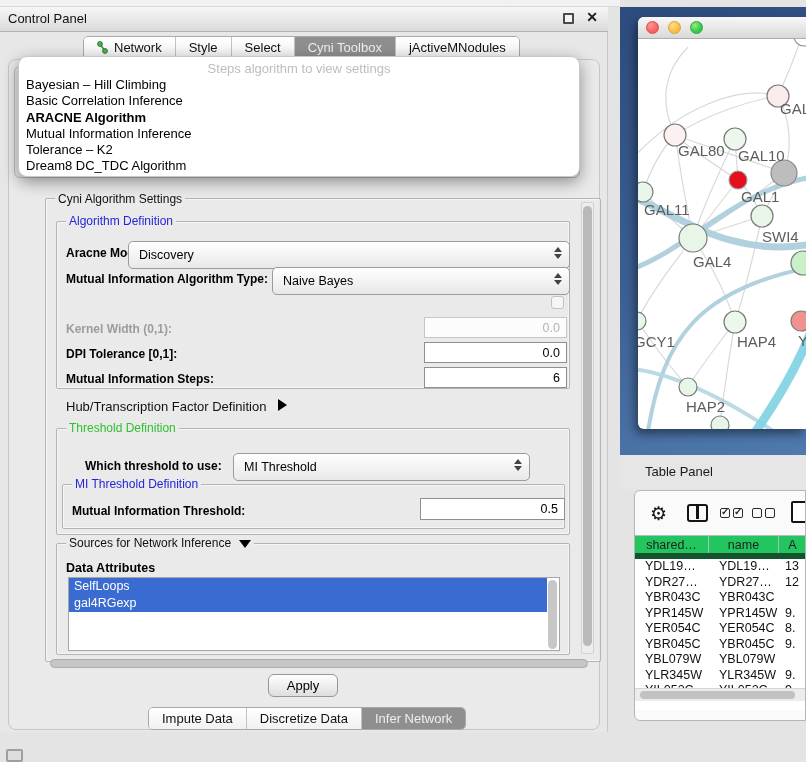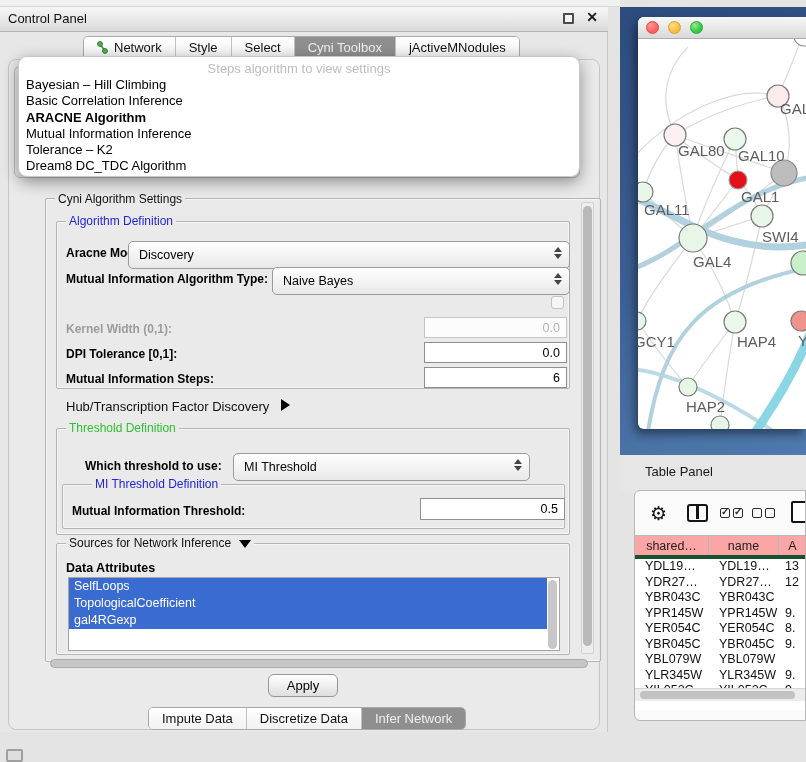--- a/index.html
+++ b/index.html
@@ -99,21 +99,21 @@
   .tp-card { position:absolute; left:634px; top:490px; width:172px; height:231px; background:#fafafa; border:1px solid #b6b6b6; border-radius:6px 0 0 6px; overflow:hidden; }
   .tp-toolbar { position:relative; height:44px; }
   .gear-icon { position:absolute; left:15px; top:13px; font-size:19px; color:#141414; line-height:19px; }
   .split-icon { position:absolute; left:52px; top:13px; width:21px; height:18px; border:2.5px solid #141414; border-radius:3px; }
   .split-icon::after { content:""; position:absolute; left:7px; top:0; width:2.5px; height:13px; background:#141414; }
   .pair { position:absolute; top:17px; display:flex; gap:3px; }
   .box { width:10px; height:10px; border:1.5px solid #2a2a2a; border-radius:2px; position:relative; }
   .box.checked::after { content:"✓"; position:absolute; left:0px; top:-3px; font-size:10px; font-weight:bold; color:#2a2a2a; }
   .file-icon { position:absolute; left:156px; top:10px; width:16px; height:22px; border:2.5px solid #141414; border-radius:2px; background:#fff; }
   .tp-table { position:absolute; left:0; top:44px; width:172px; }
-  .tp-headrow { display:flex; height:24px; background:#fca5a5; border-top:1px solid #aebec8; border-bottom:4px solid #14532d; }
+  .tp-headrow { display:flex; height:24px; background:#22c55e; border-top:1px solid #aebec8; border-bottom:6px solid #14532d; }
   .tp-hcell { font-size:12.5px; color:#222; display:flex; align-items:center; justify-content:center; border-right:1px solid #a9bbc6; height:100%; }
   .tp-rows { position:relative; background:#fff; height:151px; overflow:hidden; }
   .tp-row { display:flex; height:15.5px; }
   .tp-cell { font-size:12.5px; color:#111; line-height:15.5px; white-space:nowrap; overflow:hidden; }
   .tp-hscroll { position:absolute; left:0; bottom:9px; width:172px; height:13px; background:#ececec; border-top:1px solid #d5d5d5; }
   .tp-hthumb { position:absolute; left:5px; top:2px; width:155px; height:8px; background:#c2c2c2; border-radius:4px; }
 </style>
 </head>
 <body>
 
@@ -203,51 +203,50 @@
   <div class="lbl disabled" style="left:66px;top:322px;">Kernel Width (0,1):</div>
   <div class="tfield disabled" style="left:424px;top:317px;width:143px;">0.0</div>
 
   <div class="lbl" style="left:66px;top:347px;">DPI Tolerance [0,1]:</div>
   <div class="tfield" style="left:424px;top:342px;width:143px;">0.0</div>
 
   <div class="lbl" style="left:66px;top:372px;">Mutual Information Steps:</div>
   <div class="tfield" style="left:424px;top:367px;width:143px;">6</div>
 
   <div style="position:absolute;left:66px;top:399px;font-size:13px;color:#111;">
-    <span>Hub/Transcription Factor Discovery</span>
+    <span>Hub/Transcription Factor Definition</span>
     <span class="tri-right" style="margin-left:8px;"></span>
   </div>
 
   <div class="group" style="left:56px;top:428px;width:514px;height:107px;"></div>
   <div class="group-title gt-green" style="left:66px;top:421px;">Threshold Definition</div>
 
   <div class="lbl" style="left:85px;top:459px;">Which threshold to use:</div>
   <div class="combo" style="left:233px;top:453px;width:297px;">
     <span>MI Threshold</span>
     <span class="arrows">
         <span class="arr-up"></span>
         <span class="arr-dn"></span>
       </span>
   </div>
 
   <div class="group" style="left:62px;top:484px;width:503px;height:45px;"></div>
-  <div class="group-title gt-blue" style="left:72px;top:477px;margin-left:20px;">MI Threshold Definition</div>
+  <div class="group-title gt-blue" style="left:72px;top:477px;">MI Threshold Definition</div>
   <div class="lbl" style="left:72px;top:504px;">Mutual Information Threshold:</div>
   <div class="tfield" style="left:420px;top:498px;width:145px;height:22px;">0.5</div>
 
   <div class="group" style="left:56px;top:543px;width:514px;height:112px;"></div>
   <div class="group-title" style="left:66px;top:536px;">
     <span>Sources for Network Inference</span>
     <span class="tri-down" style="margin-left:5px;position:relative;top:1px;"></span>
   </div>
   <div class="lbl" style="left:66px;top:561px;font-size:12.5px;">Data Attributes</div>
   <div class="attr-list">
     <div id="attr-items">
         <div class="attr-item" style="background: rgb(58, 107, 208);">SelfLoops</div>
-        <div class="attr-item" style="background: rgb(58, 107, 208);">TopologicalCoefficient</div>
         <div class="attr-item" style="background: rgb(58, 107, 208);">gal4RGexp</div>
       </div>
     <div class="attr-vscroll">
         <div class="attr-vthumb"></div>
       </div>
   </div>
 
   <div class="scroll-h">
       <div class="scroll-h-thumb"></div>
     </div>

